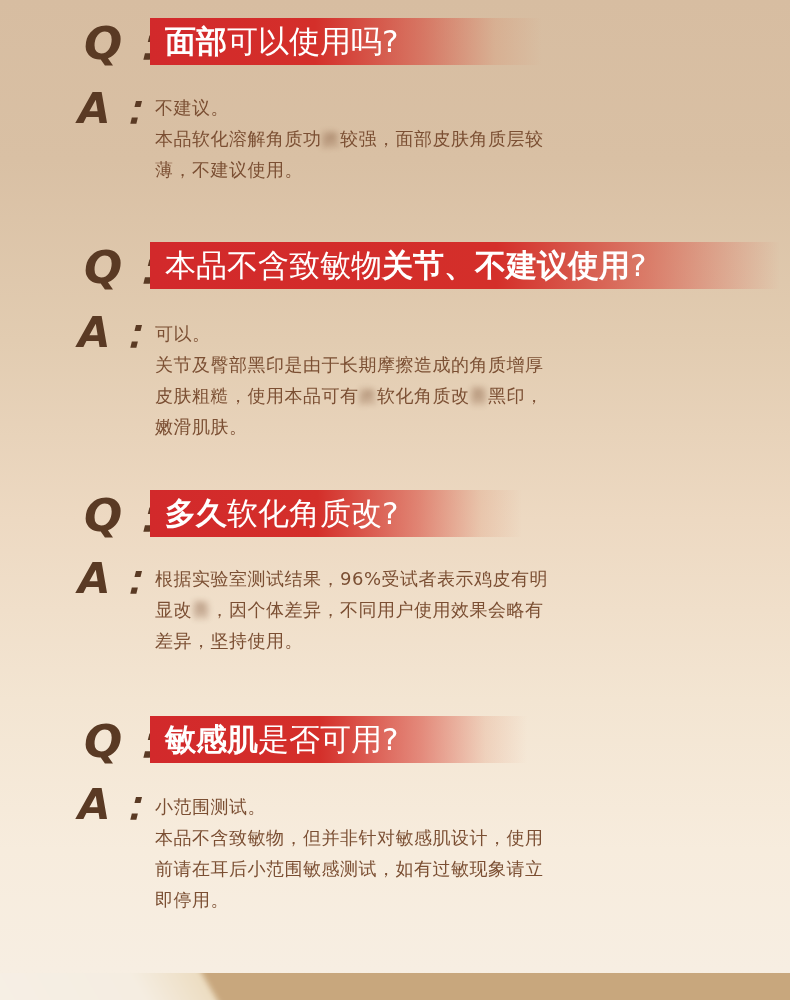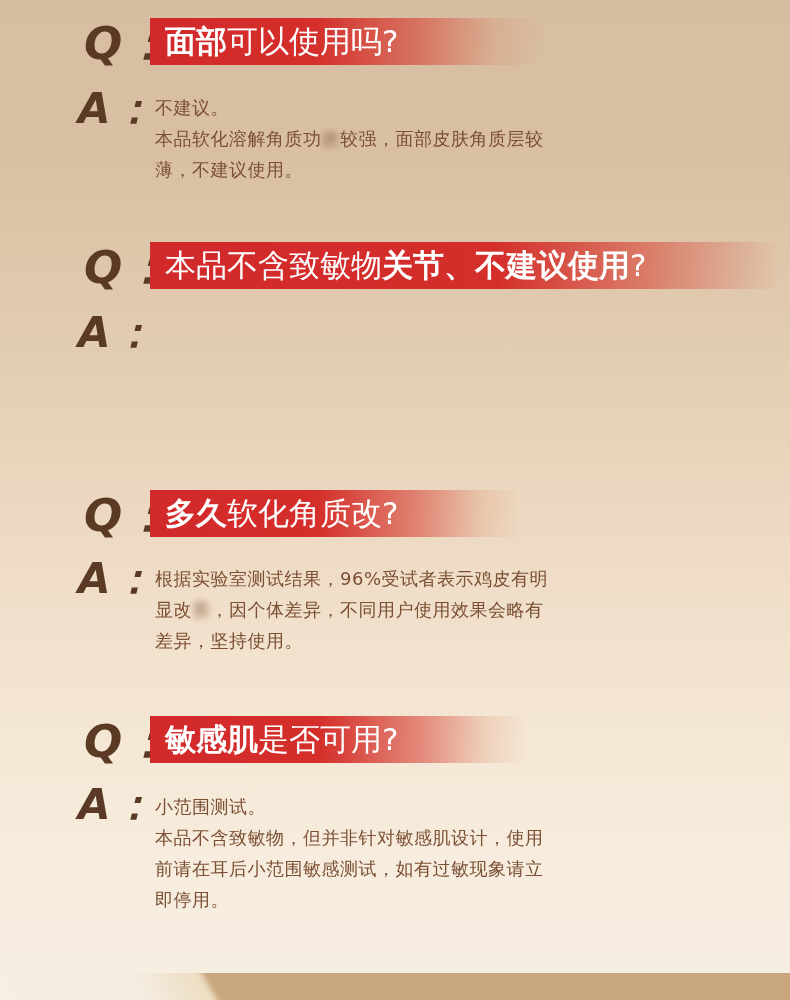--- a/index.html
+++ b/index.html
@@ -99,20 +99,24 @@
 本品软化溶解角质功</span><span class="censored">效</span><span>较强，面部皮肤角质层较
 薄，不建议使用。</span></div>
 
   <span class="qa-letter q-letter q2l">Q：</span>
   <div class="qa-banner b2">
     <span class="seg">本品不含致敏物</span>
       <span class="seg bold">关节、不建议使用</span>
       <span class="seg">?</span>
   </div>
   <span class="qa-letter a-letter a2l">A：</span>
+  <div class="answer ans2"><span>可以。
+关节及臀部黑印是由于长期摩擦造成的角质增厚
+皮肤粗糙，使用本品可有</span><span class="censored">效</span><span>软化角质改</span><span class="censored">善</span><span>黑印，
+嫩滑肌肤。</span></div>
 
   <span class="qa-letter q-letter q3l">Q：</span>
   <div class="qa-banner b3">
     <span class="seg bold">多久</span>
       <span class="seg">软化角质改?</span>
   </div>
   <span class="qa-letter a-letter a3l">A：</span>
   <div class="answer ans3"><span>根据实验室测试结果，96%受试者表示鸡皮有明
 显改</span><span class="censored">善</span><span>，因个体差异，不同用户使用效果会略有
 差异，坚持使用。</span></div>

